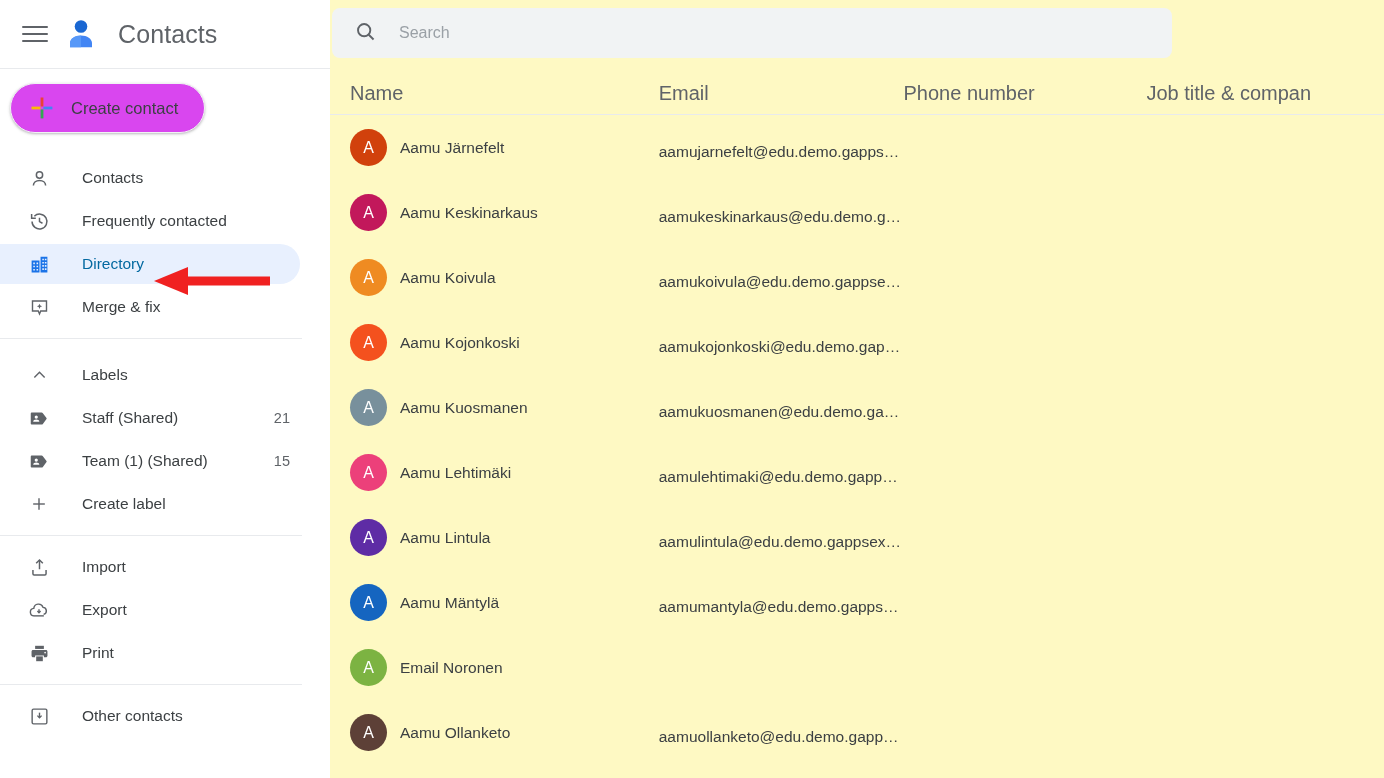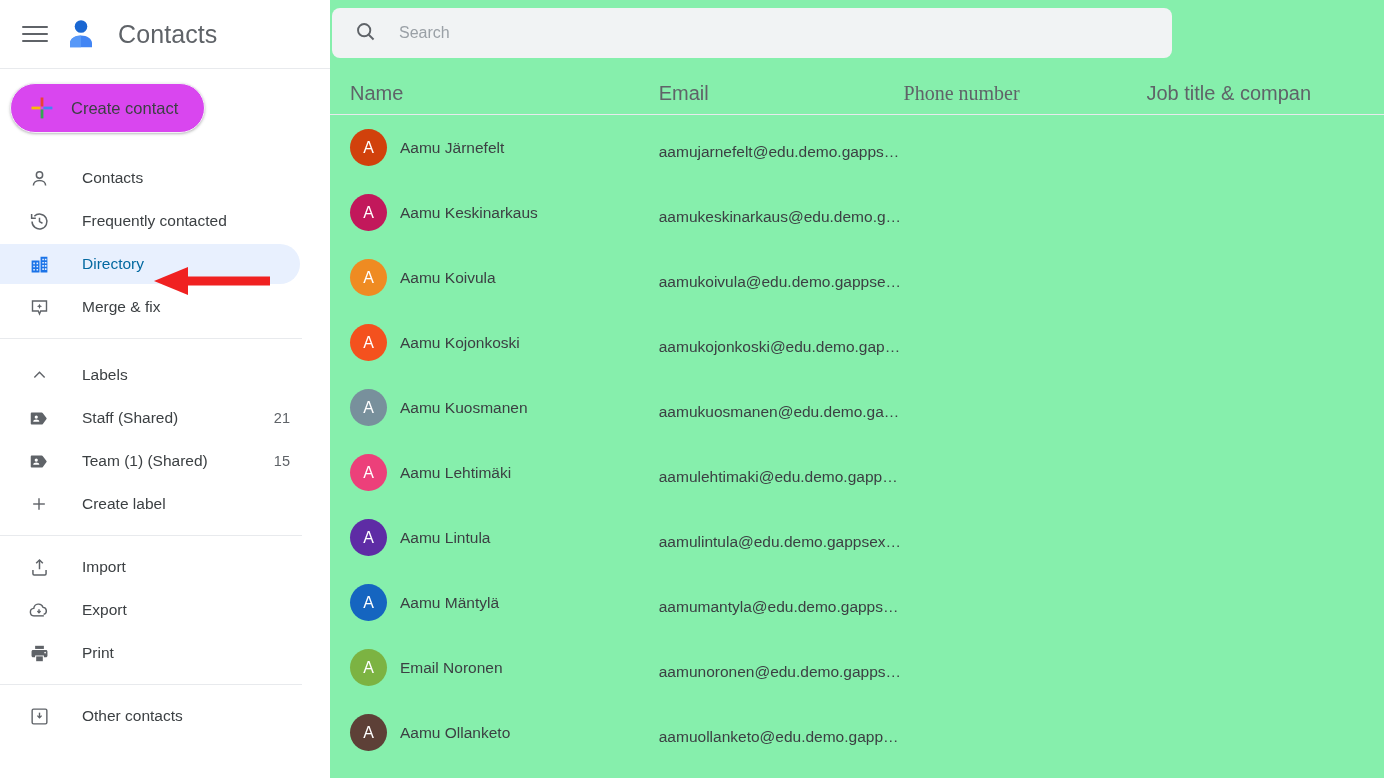--- a/index.html
+++ b/index.html
@@ -114,21 +114,21 @@
     height: 32px;
     pointer-events: none;
   }
 
   
   .main {
     flex: 1 1 auto;
     height: 778px;
     position: relative;
     overflow: hidden;
-    background: #86efac;
+    background: #fef9c3;
   }
 
   .search-row { padding: 8px 0 0 2px; }
   .search-box {
     margin-left: 0;
     width: 840px;
     height: 50px;
     background: #f1f3f4;
     border-radius: 8px;
     display: flex;
@@ -151,21 +151,21 @@
     display: flex;
     align-items: center;
     height: 42px;
     border-bottom: 1px solid #e8eaed;
     font-size: 20px;
     color: #5f6368;
   }
   .th { white-space: nowrap; overflow: hidden; }
   .col-name  { width: 358px; padding-left: 20px; }
   .col-email { width: 268px; }
-  .col-phone { width: 266px; font-family: Liberation Serif, serif; }
+  .col-phone { width: 266px; }
   .col-job   { width: 260px; }
 
   .rows { }
   .row {
     display: flex;
     align-items: center;
     height: 65px;
     cursor: pointer;
     font-size: 15.5px;
     color: #3c4043;
@@ -464,21 +464,20 @@
             </div>
             <div class="cell cemail col-email">aamumantyla@edu.demo.gapps…</div>
             <div class="cell col-phone"></div>
             <div class="cell col-job"></div>
           </div>
           <div class="row">
             <div class="cell name col-name">
               <div class="avatar" style="background: rgb(124, 179, 66);">A</div>
               <span class="cname">Email Noronen</span>
             </div>
-            <div class="cell cemail col-email">aamunoronen@edu.demo.gapps…</div>
             <div class="cell col-phone"></div>
             <div class="cell col-job"></div>
           </div>
           <div class="row">
             <div class="cell name col-name">
               <div class="avatar" style="background: rgb(93, 64, 55);">A</div>
               <span class="cname">Aamu Ollanketo</span>
             </div>
             <div class="cell cemail col-email">aamuollanketo@edu.demo.gapp…</div>
             <div class="cell col-phone"></div>

